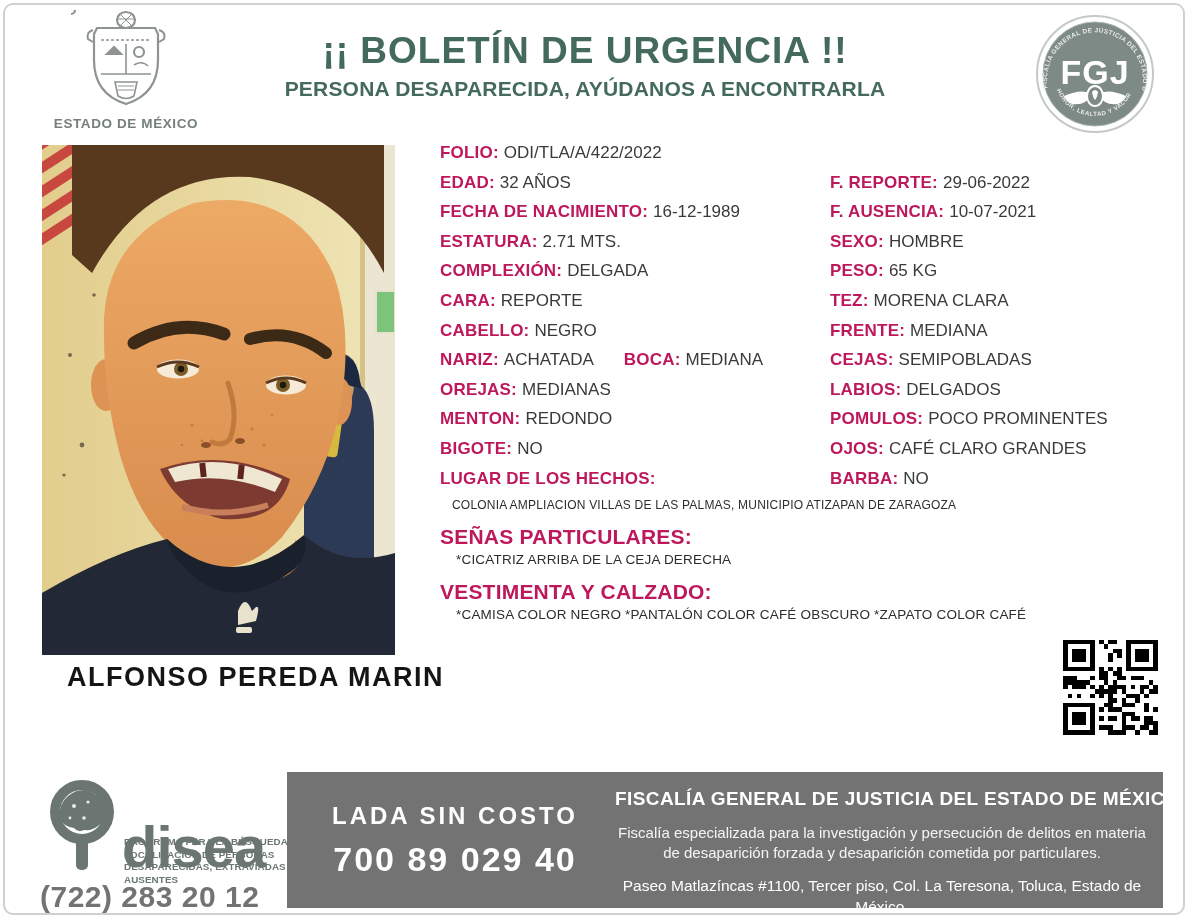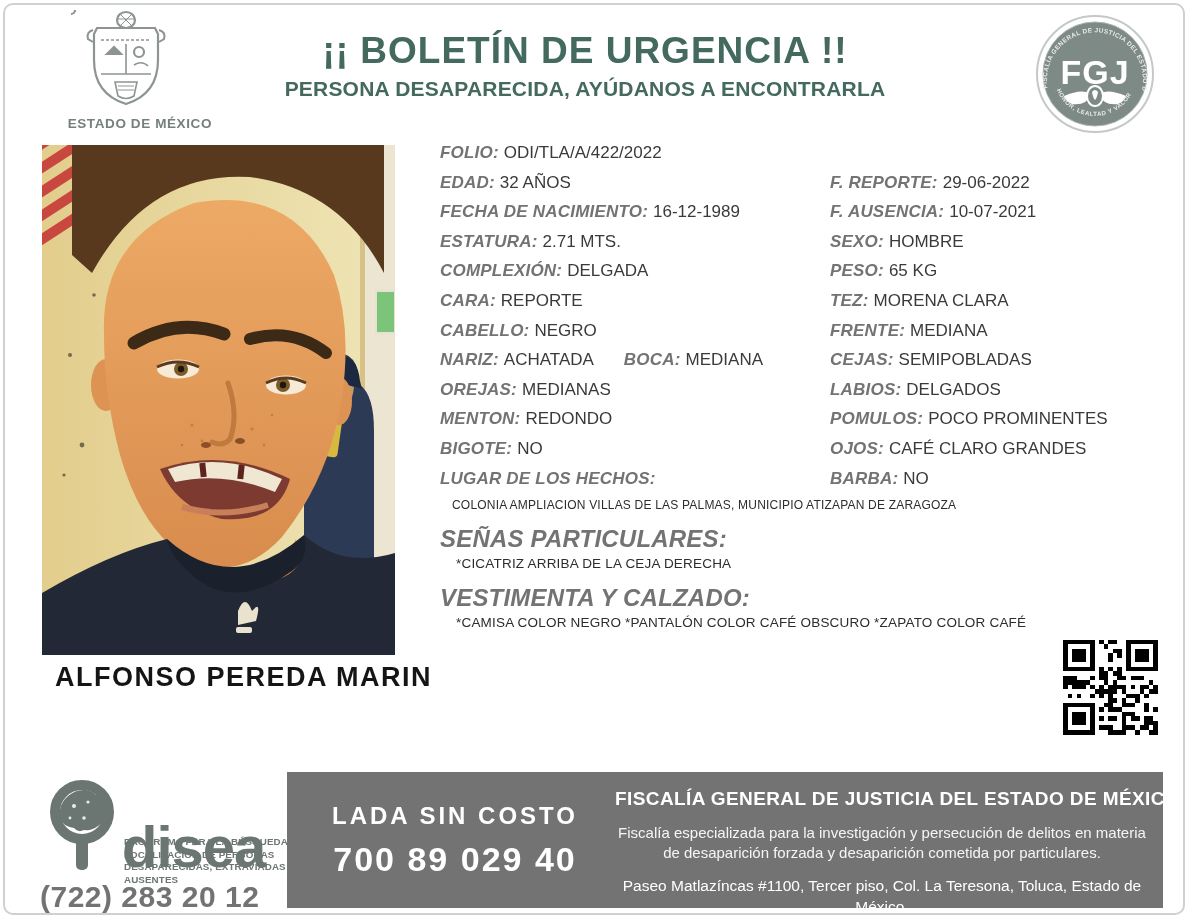--- a/index.html
+++ b/index.html
@@ -4,44 +4,44 @@
 <style>
   * { margin:0; padding:0; box-sizing:border-box; }
   html,body { background:#ffffff; }
   body { font-family:"Liberation Sans", sans-serif; }
   .page { position:relative; width:1188px; height:918px; background:#ffffff; overflow:hidden; }
   .page-border { position:absolute; inset:3px; border:2px solid #cdd1d0; border-radius:10px; pointer-events:none; }
 
   
   .coat { position:absolute; left:40px; top:10px; width:172px; text-align:center; }
   .coat svg { display:block; margin:0 auto; }
-  .coat-caption { margin-top:4px; font-size:13.5px; font-weight:bold; color:#75807c; letter-spacing:0.6px; white-space:nowrap;text-align:right; }
+  .coat-caption { margin-top:4px; font-size:13.5px; font-weight:bold; color:#75807c; letter-spacing:0.6px; white-space:nowrap; }
 
   .titles { position:absolute; left:225px; top:30px; width:720px; text-align:center; color:#44695E; }
   .main-title { font-size:37px; font-weight:bold; letter-spacing:1px; white-space:nowrap; }
   .subtitle { margin-top:5px; font-size:21px; font-weight:bold; letter-spacing:0.2px; white-space:nowrap; }
 
   .fgj-badge { position:absolute; left:1028px; top:12px; width:134px; height:126px; }
 
   
   .photo { position:absolute; left:42px; top:145px; width:353px; height:510px; background:#e8d79d; overflow:hidden; }
   .photo svg { display:block; }
 
-  .person-name { position:absolute; left:55px; top:662px; font-size:27px; font-weight:bold; letter-spacing:1.5px; color:#151515; white-space:nowrap; }
+  .person-name { position:absolute; left:67px; top:662px; font-size:27px; font-weight:bold; letter-spacing:1.5px; color:#151515; white-space:nowrap; }
 
   
   .fields { position:absolute; left:440px; top:143px; width:700px; font-size:17px; color:#3a3a3a; }
   .frow { display:flex; align-items:baseline; height:29.6px; }
   .cl { width:390px; display:flex; gap:30px; }
   .cr { flex:1; }
   .pair { white-space:nowrap; }
-  .pair b { font-weight:bold; color:#737373; margin-right:5px; letter-spacing:0.2px;font-style:italic; }
+  .pair b { font-weight:bold; color:#be185d; margin-right:5px; letter-spacing:0.2px; }
   .note { font-size:12px; color:#2d2d2d; padding-left:12px; letter-spacing:0.2px; white-space:nowrap; }
   .sect { height:auto; margin-top:13px; }
-  .sect b { font-size:24px; }
+  .sect b { font-size:21px; }
   .sub-note { margin-top:3px; font-size:13.5px; padding-left:16px; }
 
   
   .qr { position:absolute; left:1063px; top:638px; width:95px; height:98px; }
   .qr svg { width:100%; height:100%; shape-rendering:crispEdges; }
 
   
   .odisea { position:absolute; left:40px; top:778px; width:244px; color:#6b7672; }
   .odisea-brandrow { display:flex; align-items:flex-end; }
   .odisea-brand { font-size:58px; font-weight:bold; line-height:0.95; letter-spacing:-1px; margin-left:-6px; color:#6b7672; }

